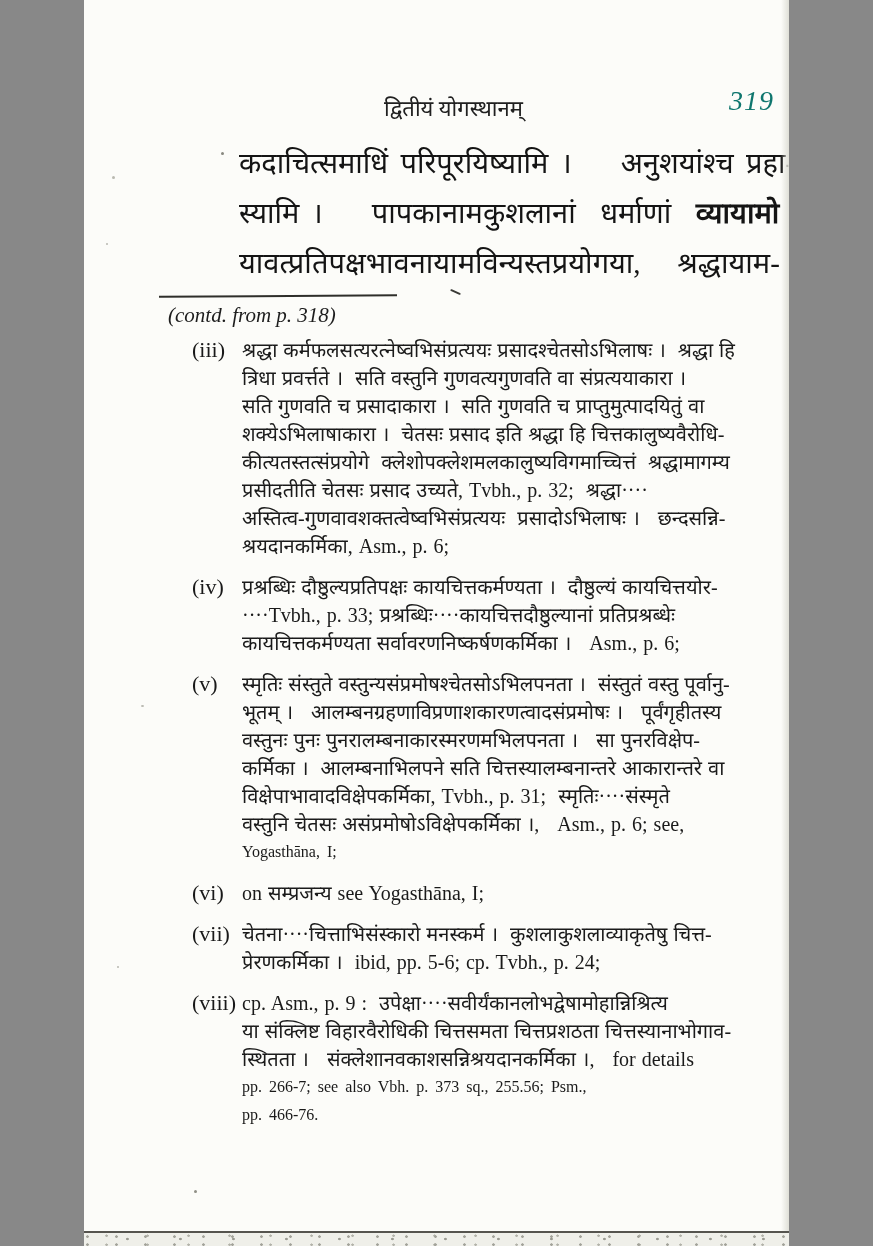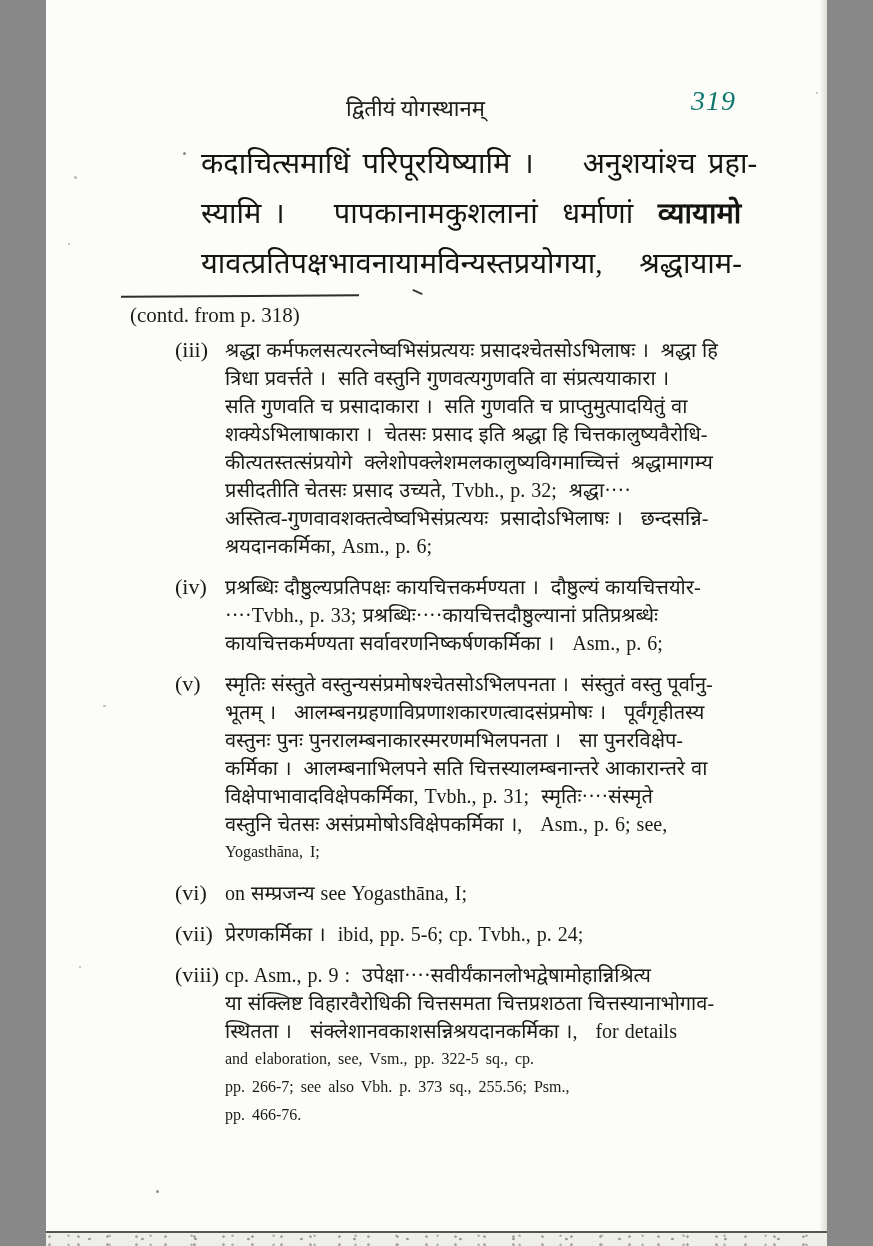--- a/index.html
+++ b/index.html
@@ -1,18 +1,18 @@
 <!DOCTYPE html>
 <html><head>
 <meta charset="utf-8">
 <style>
   html,body{margin:0;padding:0;background:#888;}
   .page{
     position:relative;
-    width:781px;height:1246px;
+    width:705px;height:1246px;
     margin:0 auto;
     background:#fcfcf9;
     overflow:hidden;
     font-family:"Liberation Serif","DejaVu Serif",serif;
     color:#1b1b1b;
   }
   
   .header-title{
     position:absolute;left:300px;top:92px;
     font-size:22px;white-space:pre;color:#202020;
@@ -34,25 +34,25 @@
   .fn-rule{
     position:absolute;left:75px;top:295px;width:238px;height:2px;
     background:#2e2e2a;transform:rotate(-0.35deg);
   }
   .stray-tick{
     position:absolute;left:366px;top:291px;width:11px;height:2px;
     background:#3a3a36;transform:rotate(24deg);border-radius:2px;
   }
   .contd-note{
     position:absolute;left:84px;top:303px;
-    font-size:21px;white-space:pre;color:#1d1d1d;
+    font-size:21px;font-style:italic;white-space:pre;color:#1d1d1d;
   }
   
   .footnotes{
-    position:absolute;left:108px;top:336px;right:56px;margin-left:21px;
+    position:absolute;left:108px;top:336px;right:56px;
   }
   .fn-item{display:flex;align-items:flex-start;margin-top:13px;}
   .fn-item:first-child{margin-top:0;}
   .fn-label{
     flex:0 0 auto;min-width:46px;
     font-size:22px;line-height:28px;padding-right:4px;color:#191919;
   }
   .fn-body{flex:1 1 auto;}
   .fn-line{
     font-size:20px;line-height:28px;white-space:pre;
@@ -141,30 +141,30 @@
       </div>
       <div class="fn-item">
         <div class="fn-label">(vi)</div>
         <div class="fn-body">
           <div class="fn-line">on सम्प्रजन्य see Yogasthāna, I;</div>
         </div>
       </div>
       <div class="fn-item">
         <div class="fn-label">(vii)</div>
         <div class="fn-body">
+          <div class="fn-line">चेतना····चित्ताभिसंस्कारो मनस्कर्म ।  कुशलाकुशलाव्याकृतेषु चित्त-</div>
           <div class="fn-line">प्रेरणकर्मिका ।  ibid, pp. 5-6; cp. Tvbh., p. 24;</div>
         </div>
       </div>
       <div class="fn-item">
         <div class="fn-label">(viii)</div>
         <div class="fn-body">
           <div class="fn-line">cp. Asm., p. 9 :  उपेक्षा····सवीर्यंकानलोभद्वेषामोहान्निश्रित्य</div>
           <div class="fn-line">या संक्लिष्ट विहारवैरोधिकी चित्तसमता चित्तप्रशठता चित्तस्यानाभोगाव-</div>
           <div class="fn-line">स्थितता ।   संक्लेशानवकाशसन्निश्रयदानकर्मिका ।,   for details</div>
-          <div class="fn-line latin-line">and elaboration, see, Vsm., pp. 322-5 sq., cp.</div>
           <div class="fn-line latin-line">pp. 266-7; see also Vbh. p. 373 sq., 255.56; Psm.,</div>
           <div class="fn-line latin-line">pp. 466-76.</div>
         </div>
       </div>
     </div>
 
   <div class="edge-right"></div>
   <div class="edge-bottom"></div>
   <div class="speck s1"></div>
   <div class="speck s2"></div>

